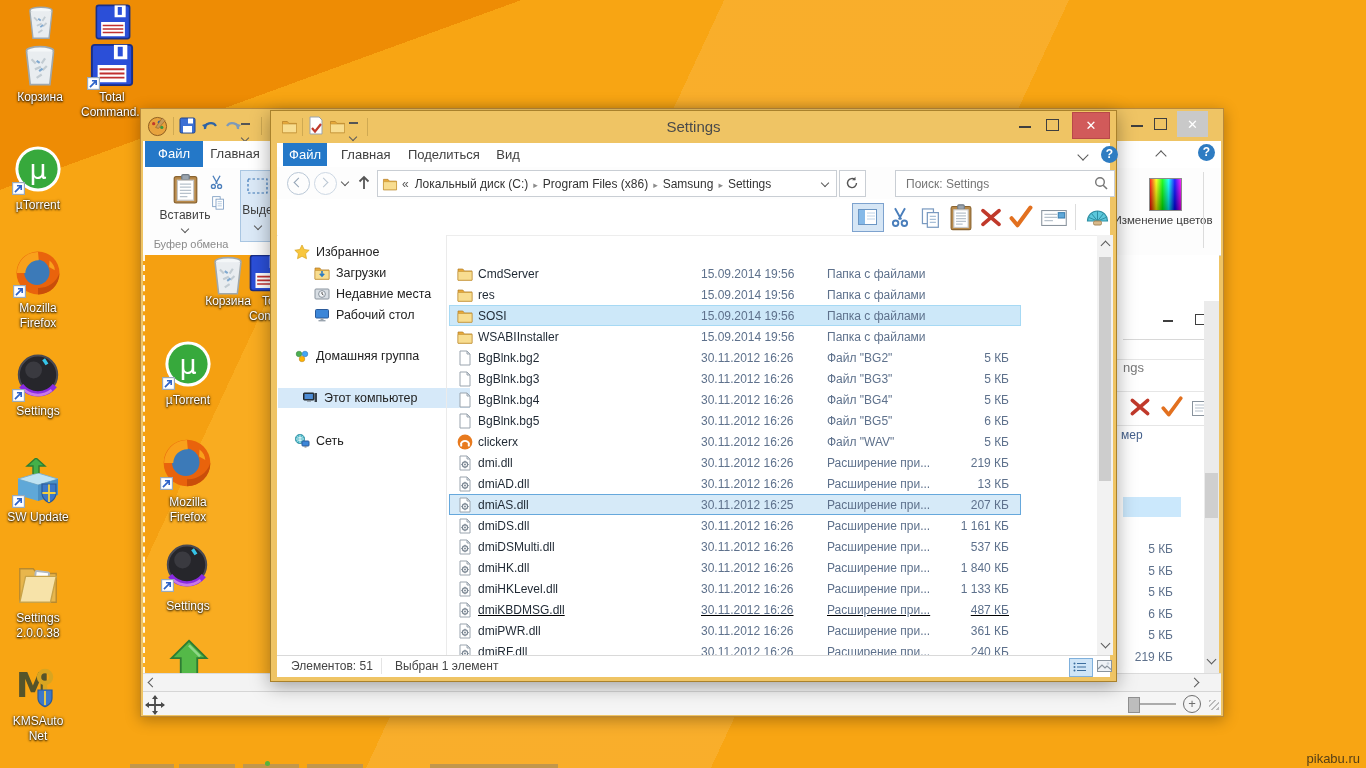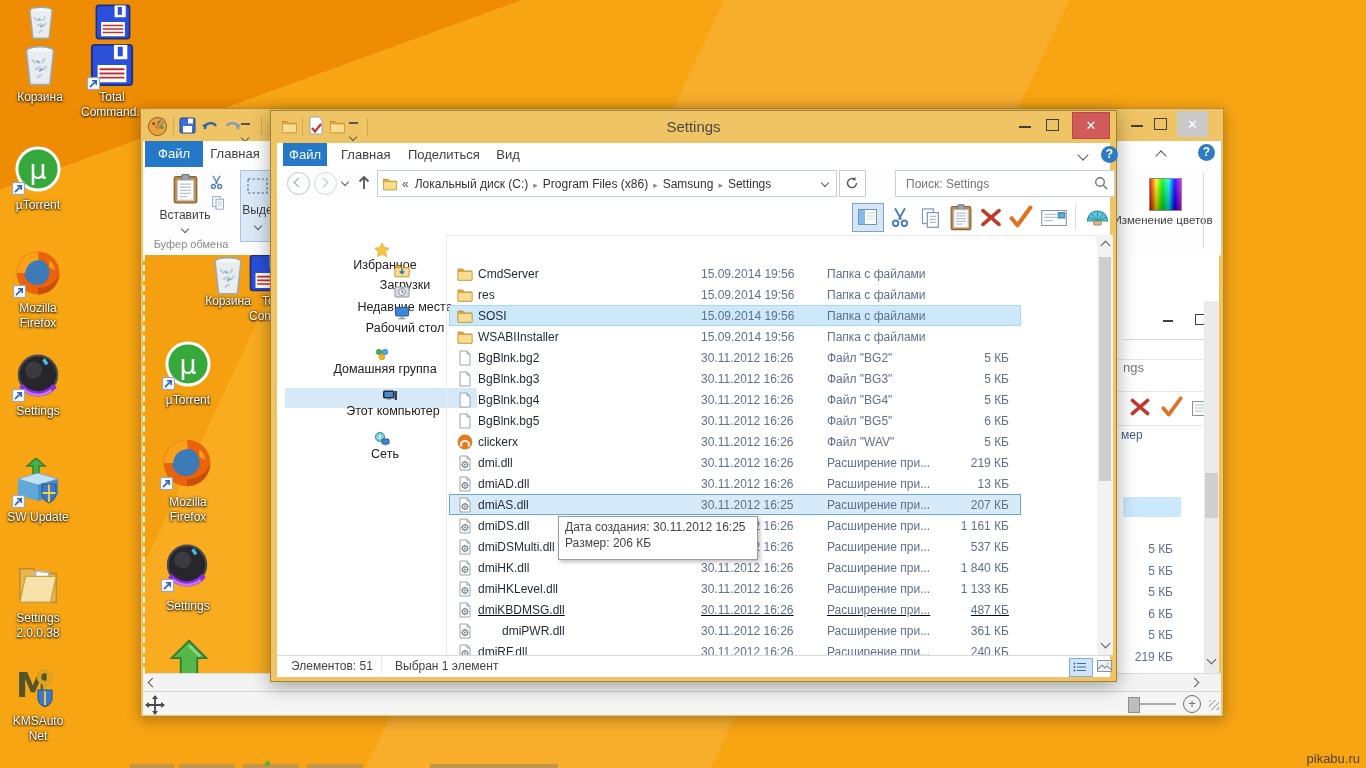--- a/index.html
+++ b/index.html
@@ -47,21 +47,21 @@
   #exp-addr{position:absolute;left:6px;top:56px;width:833px;height:32px;background:#fdfdfd;border-bottom:1px solid #ececec;}
   #exp-toolbar{position:absolute;left:6px;top:88px;width:833px;height:36px;background:#fff;border-bottom:1px solid #ededed;}
   .bc-box{position:absolute;left:100px;top:3px;width:458px;height:25px;background:#fff;border:1px solid #c9ced4;
       display:flex;align-items:center;font-size:12px;color:#333;}
   .bc-seg{padding:0 4px;white-space:nowrap;}
   .bc-sep{color:#8a8a8a;font-size:9px;padding:0 1px;}
   .srch{position:absolute;left:618px;top:3px;width:218px;height:25px;border:1px solid #c9ced4;background:#fff;}
   .srch input{position:absolute;left:8px;top:2px;width:170px;height:19px;border:none;outline:none;font-size:12px;color:#777;
       font-family:"Liberation Sans",sans-serif;background:transparent;}
   #nav-pane{position:absolute;left:7px;top:124px;width:168px;height:418px;background:#fff;font-size:12.5px;color:#222;}
-  .nav-item{position:absolute;left:7px;width:168px;height:20px;display:flex;align-items:center;cursor:default;flex-direction:column;}
+  .nav-item{position:absolute;left:0;width:168px;height:20px;display:flex;align-items:center;cursor:default;}
   .nav-item .ic{width:16px;height:16px;margin-right:6px;}
   .nav-item.sel{background:#d6e9f9;}
   #list-header{position:absolute;left:178px;top:124px;width:572px;height:24px;font-size:12px;color:#45618c;
       display:grid;grid-template-columns:252px 126px 106px 80px;align-items:center;}
   #list-header .hsep{position:absolute;top:4px;height:16px;width:1px;background:#e4e4e4;}
   #file-rows{position:absolute;left:178px;top:152px;width:572px;height:392px;overflow:hidden;}
   .row{position:absolute;left:0;width:572px;height:21px;display:grid;grid-template-columns:252px 126px 106px 80px;
       align-items:center;font-size:12px;}
   .row .name{color:#1e2833;display:flex;align-items:center;overflow:hidden;white-space:nowrap;}
   .row .name .ic{width:16px;height:16px;margin:0 5px 0 2px;flex:none;}
@@ -920,21 +920,21 @@
                 <path d="M8 5.8v1.4M8 11.8v1.4M4.3 9.5h1.4M10.3 9.5h1.4" stroke="#7c8894" stroke-width="1.1"></path>
               </svg>
             </span>
             <span>dmiKBDMSG.dll</span>
           </div>
     <div class="c2">30.11.2012 16:26</div>
     <div class="c3">Расширение при...</div>
     <div class="c4">487 КБ</div>
         </div>
         <div class="row" style="top:357px;">
-    <div class="name" style="padding-left:6px;gap:24px;">
+    <div class="name" style="padding-left:6px;">
             <span class="ic">
               <svg viewBox="0 0 16 16">
                 <path d="M3 1h7l3 3v11H3z" fill="#fff" stroke="#9aa4ae"></path>
                 <path d="M10 1v3h3z" fill="#e8edf2" stroke="#9aa4ae"></path>
                 <circle cx="8" cy="9.5" r="2.6" fill="none" stroke="#7c8894" stroke-width="1.2"></circle>
                 <circle cx="8" cy="9.5" r="1" fill="#7c8894"></circle>
                 <path d="M8 5.8v1.4M8 11.8v1.4M4.3 9.5h1.4M10.3 9.5h1.4" stroke="#7c8894" stroke-width="1.1"></path>
               </svg>
             </span>
             <span>dmiPWR.dll</span>
@@ -987,24 +987,20 @@
             <svg viewBox="0 0 15 12">
               <rect x="0.5" y="0.5" width="14" height="11" fill="#eef2f6" stroke="#8a949e"></rect>
               <path d="M1 9l4-4 3 3 2-2 4 3.5" fill="none" stroke="#8a949e" stroke-width="1.1"></path>
               <circle cx="11" cy="3.5" r="1.3" fill="#c8d2dc"></circle>
             </svg>
           </span>
       </div>
     </div>
   </div>
 
-  <div id="tooltip" class="abs">
-    <div>Дата создания: 30.11.2012 16:25</div>
-    <div>Размер: 206 КБ</div>
-  </div>
 
   <span class="ic abs" style="left:145px;top:695px;width:20px;height:20px;z-index:70;">
       <svg viewBox="0 0 20 20">
         <path d="M10 1v18M1 10h18" stroke="#4a4a4a" stroke-width="1.8"></path>
         <path d="M10 0l3 4H7zM10 20l3-4H7zM0 10l4-3v6zM20 10l-4-3v6z" fill="#4a4a4a"></path>
       </svg>
     </span>
 
   <div class="tsk" style="left:130px;width:44px;"></div>
   <div class="tsk" style="left:179px;width:56px;"></div>

